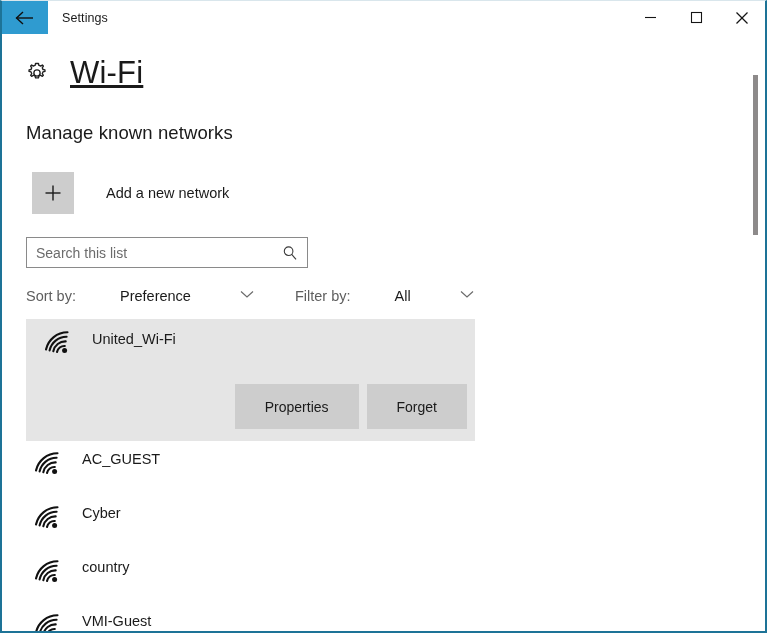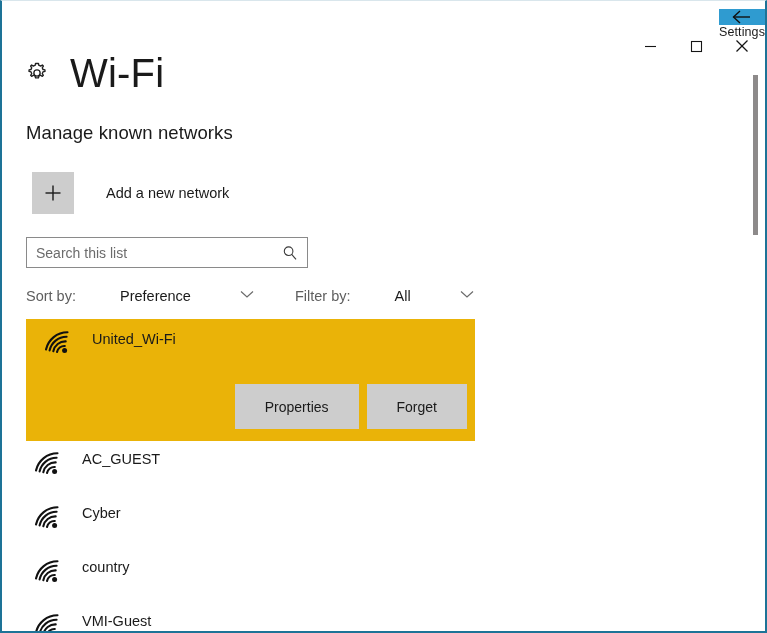--- a/index.html
+++ b/index.html
@@ -17,26 +17,25 @@
     background: #ffffff;
     border-left: 2px solid #1d7397;
     border-right: 2px solid #1d7397;
     border-bottom: 2px solid #1d7397;
     border-top: 1px solid #d9e6ec;
   }
 
   
   #titlebar {
     position: absolute;
-    left: 0; top: 8px;
+    left: 0; top: 0;
     width: 763px; height: 33px;
     background: #ffffff;
     display: flex;
-    align-items: flex-end;
-    flex-direction: column;
+    align-items: center;
   }
   #back-button {
     width: 46px; height: 33px;
     background: #2f9bd0;
     display: flex; align-items: center; justify-content: center;
     cursor: pointer;
   }
   #back-button svg { display: block; }
   #window-title {
     display: flex; align-items: center;
@@ -65,25 +64,26 @@
   }
 
   #page-header {
     display: flex;
     align-items: center;
     margin: 22px 0 0 22px;
   }
   #gear-icon { width: 26px; height: 26px; display:block; }
   #page-title {
     margin-left: 20px;
-    font-size: 40px;
+    font-size: 31px;
     font-weight: 300;
     color: #1a1a1a;
     letter-spacing: .2px;
     line-height: 34px;
+    text-decoration: underline;
   }
 
   #section-title {
     margin: 32px 0 0 24px;
     font-size: 18.5px;
     font-weight: 400;
     color: #1a1a1a;
     letter-spacing: .1px;
   }
 
@@ -163,21 +163,21 @@
     align-items: flex-start;
     padding-left: 32px;
     height: 54px;
     cursor: pointer;
   }
   .network-item.selected {
     width: 449px;
     margin-left: 24px;
     padding-left: 0;
     height: 122px;
-    background: #eab308;
+    background: #e5e5e5;
     display: block;
   }
   .sel-inner {
     display: flex;
     align-items: flex-start;
     padding: 10px 0 0 18px;
   }
   .wifi-icon { width: 30px; height: 30px; flex: 0 0 30px; display:block; }
   .network-name {
     margin-left: 18px;

